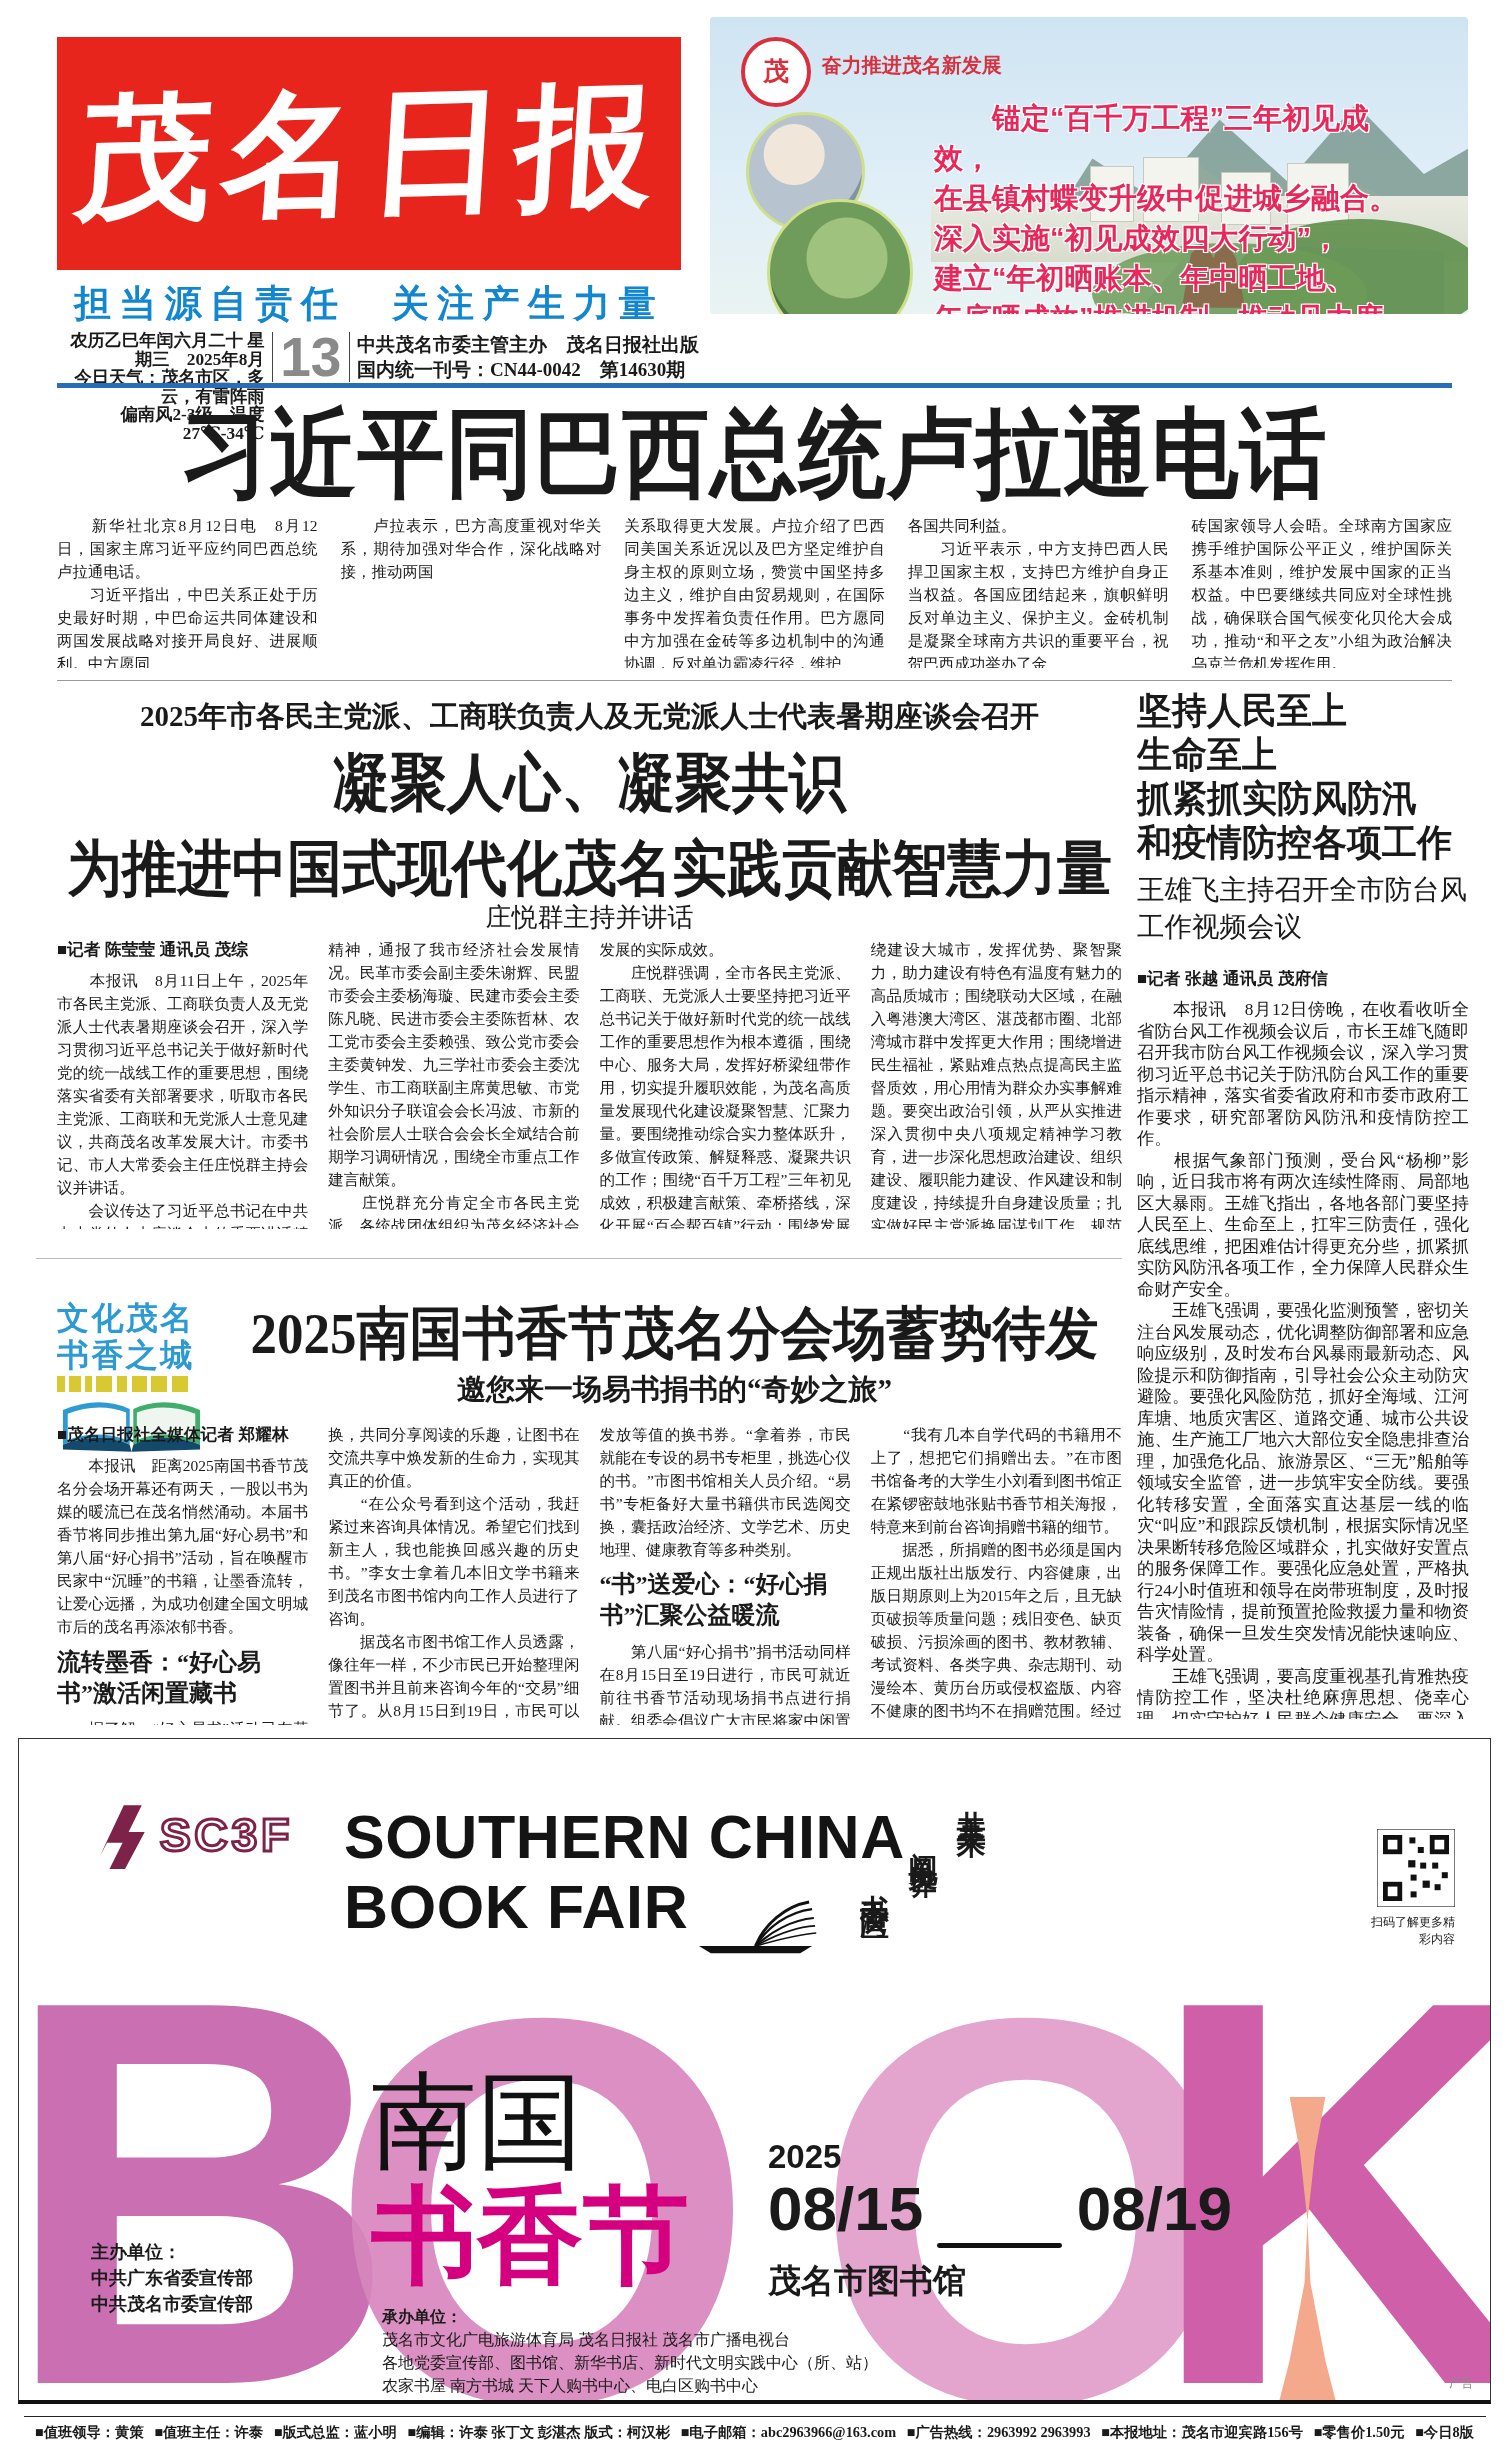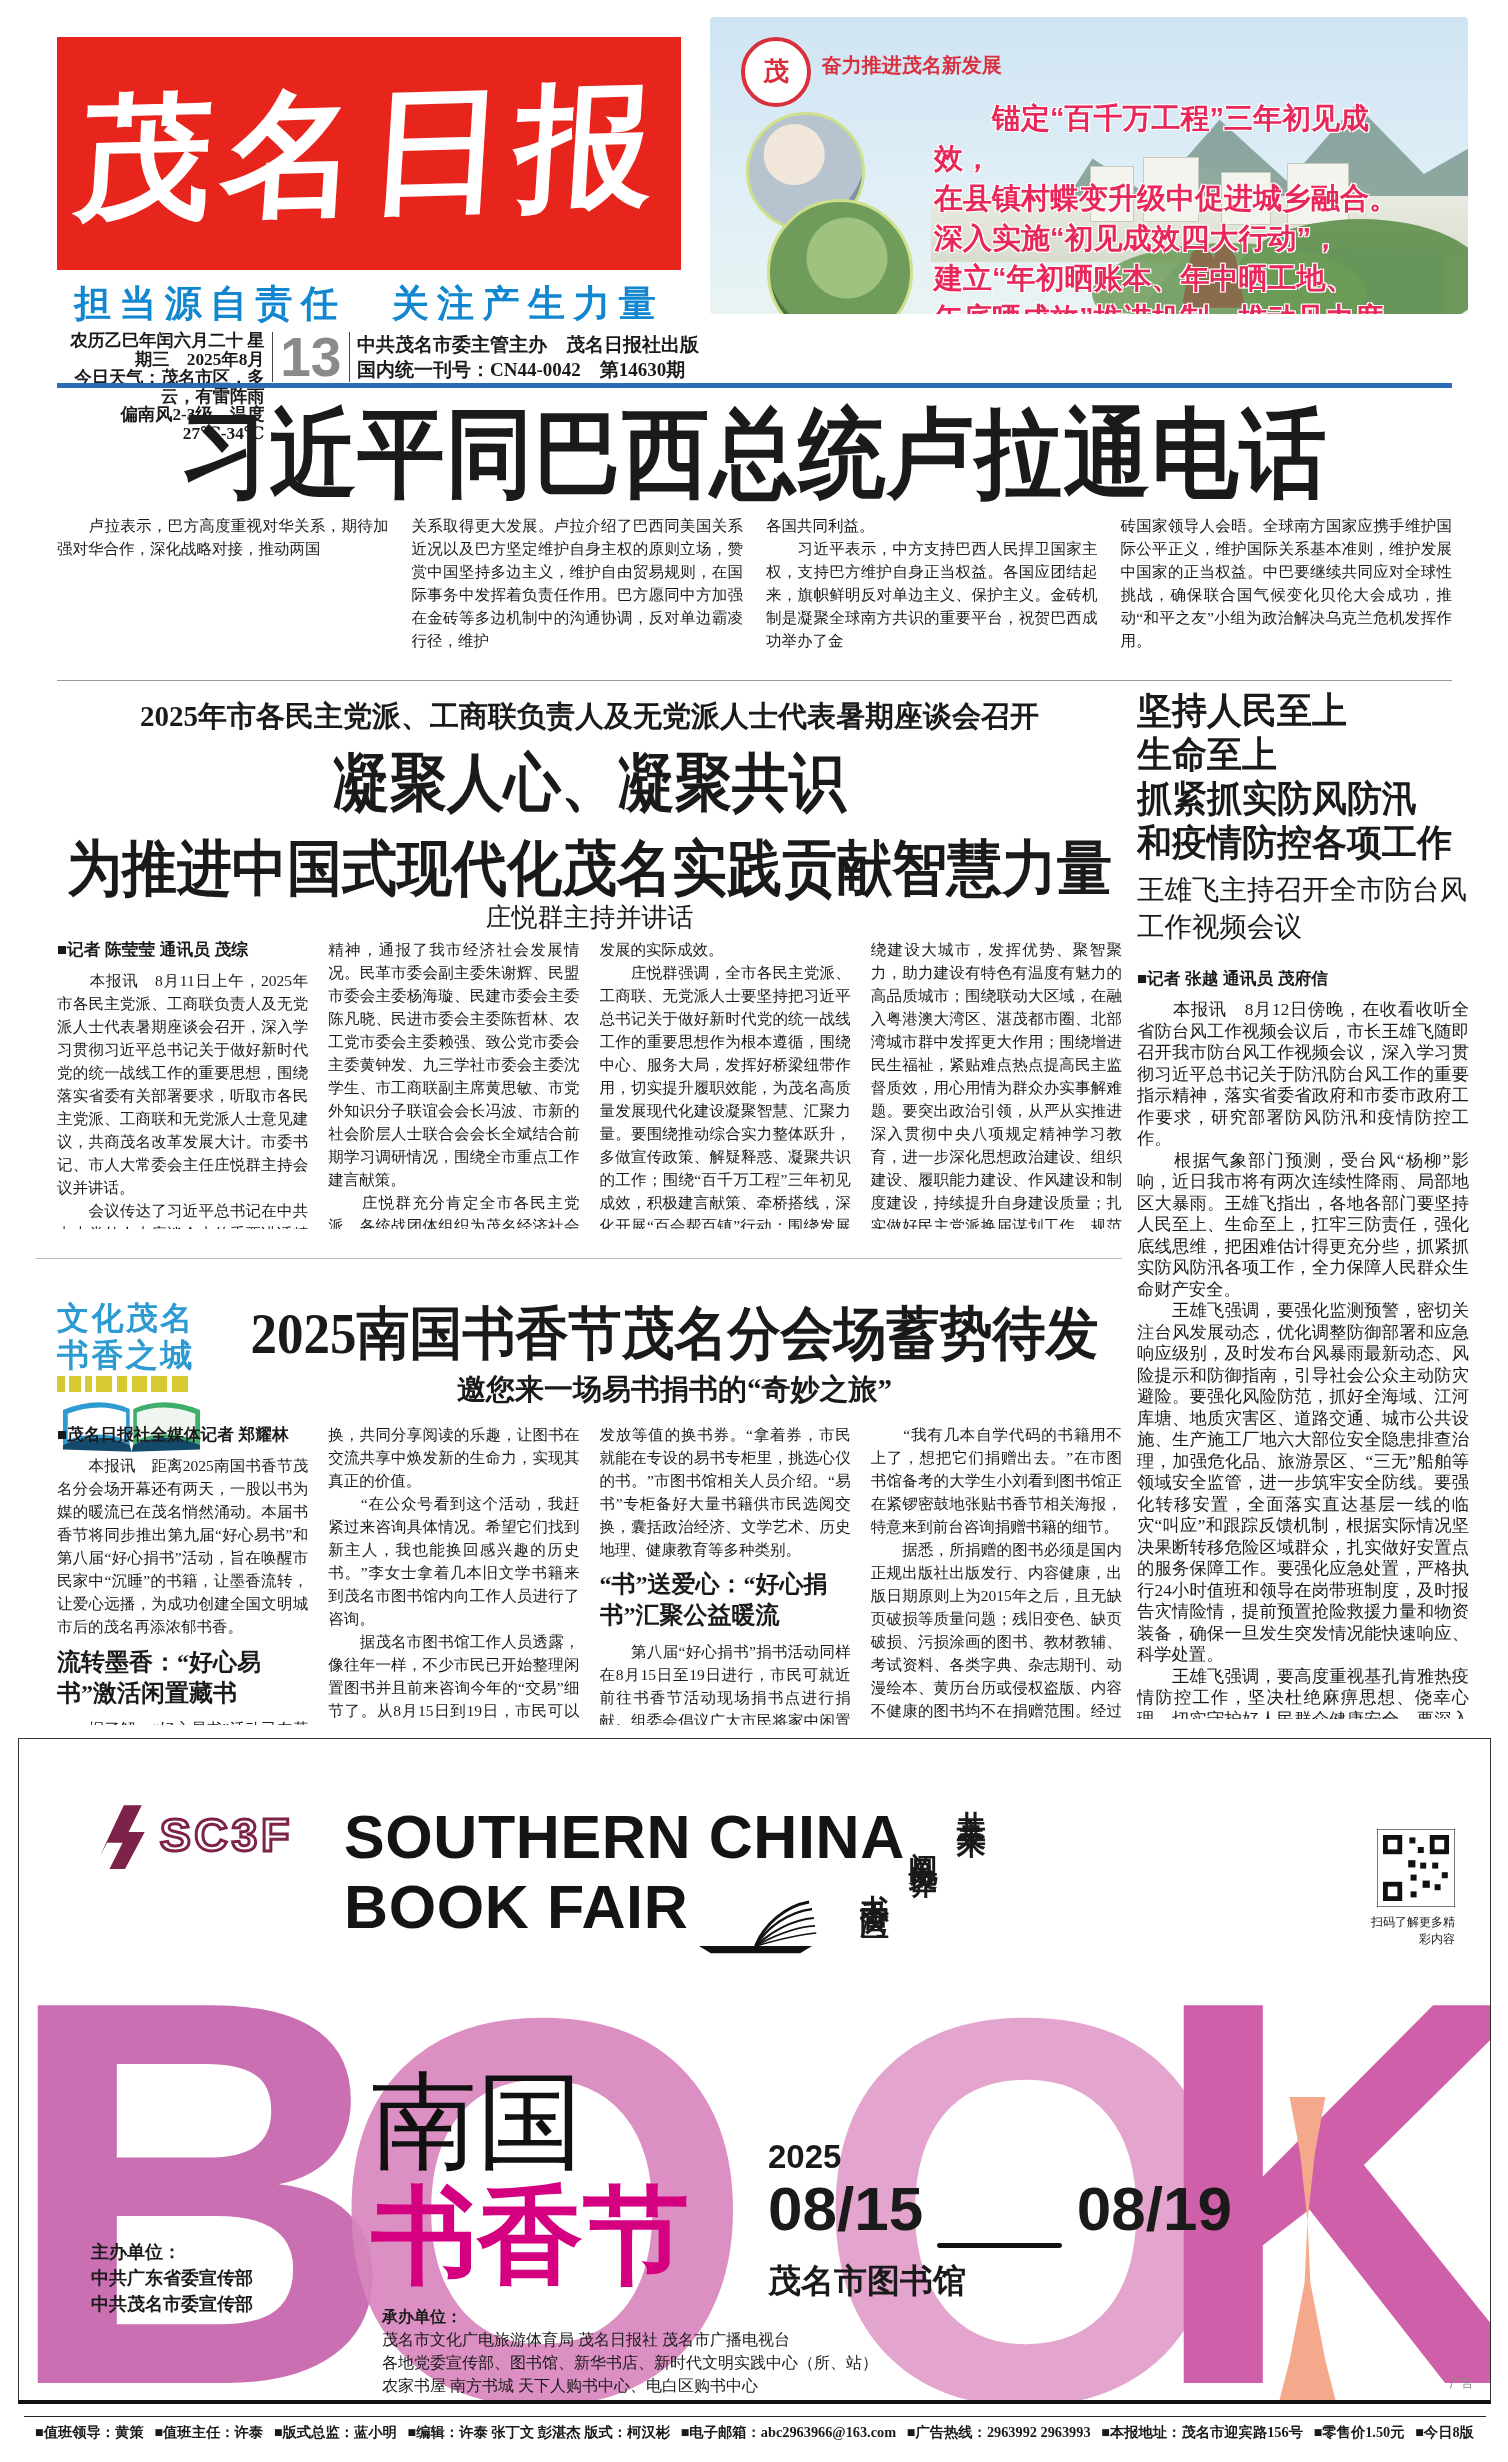--- a/index.html
+++ b/index.html
@@ -148,20 +148,24 @@
       <div class="promo-line">深入实施“初见成效四大行动”，</div>
       <div class="promo-line">建立“年初晒账本、年中晒工地、</div>
       <div class="promo-line">年底晒成效”推进机制，推动见力度、</div>
 
     </div>
   </div>
 
   <h1 class="lead-headline" style="margin:0;">习近平同巴西总统卢拉通电话</h1>
   <div class="lead-cols">
     <div class="col">
+      <p class="para">　　新华社北京8月12日电　8月12日，国家主席习近平应约同巴西总统卢拉通电话。</p>
+      <p class="para">　　习近平指出，中巴关系正处于历史最好时期，中巴命运共同体建设和两国发展战略对接开局良好、进展顺利。中方愿同</p>
+    </div>
+    <div class="col">
       <p class="para">　　卢拉表示，巴方高度重视对华关系，期待加强对华合作，深化战略对接，推动两国</p>
     </div>
     <div class="col">
       <p class="para">关系取得更大发展。卢拉介绍了巴西同美国关系近况以及巴方坚定维护自身主权的原则立场，赞赏中国坚持多边主义，维护自由贸易规则，在国际事务中发挥着负责任作用。巴方愿同中方加强在金砖等多边机制中的沟通协调，反对单边霸凌行径，维护</p>
     </div>
     <div class="col">
       <p class="para">各国共同利益。</p>
       <p class="para">　　习近平表示，中方支持巴西人民捍卫国家主权，支持巴方维护自身正当权益。各国应团结起来，旗帜鲜明反对单边主义、保护主义。金砖机制是凝聚全球南方共识的重要平台，祝贺巴西成功举办了金</p>
     </div>
     <div class="col">

